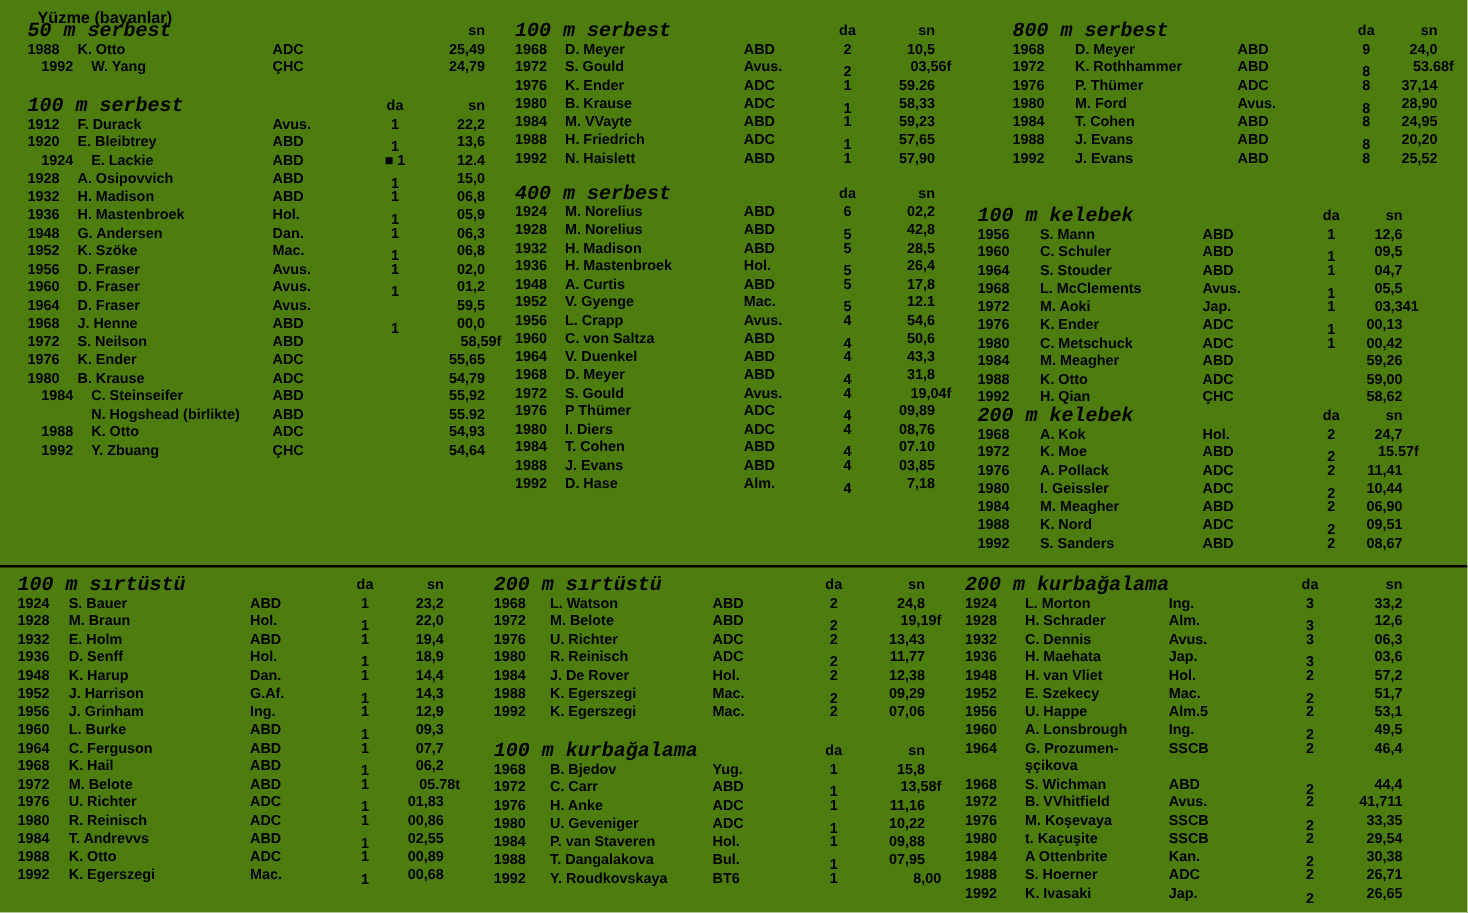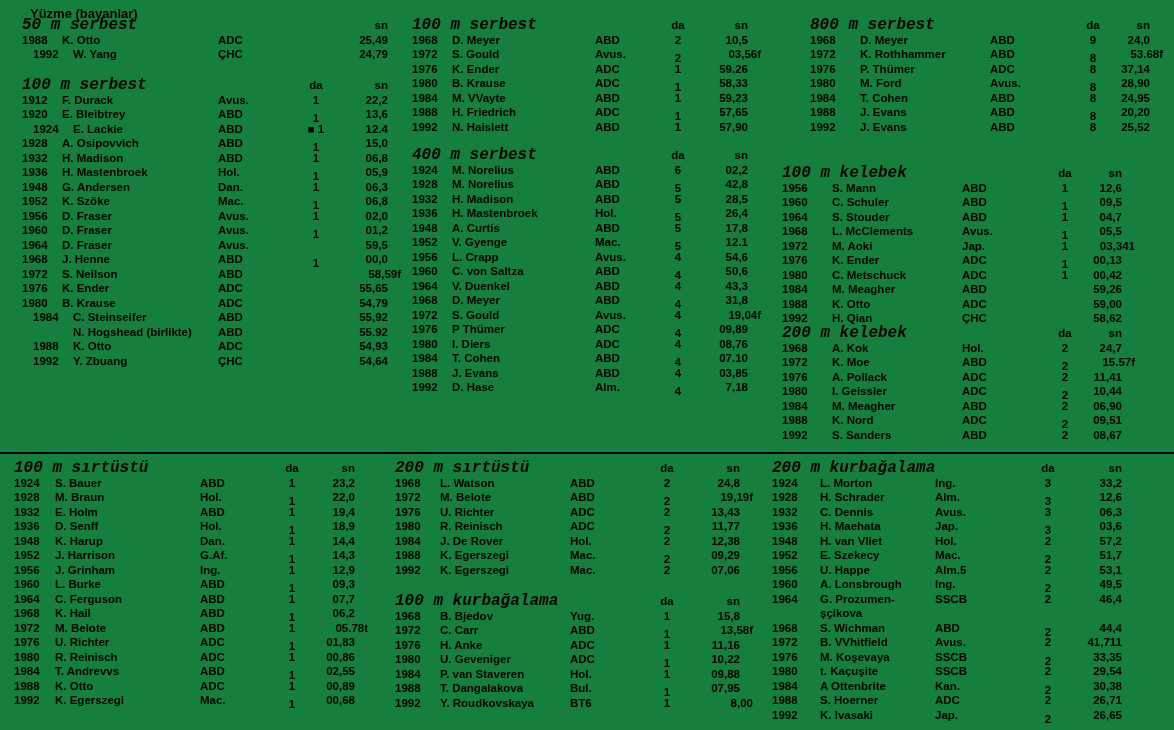--- a/index.html
+++ b/index.html
@@ -4,21 +4,21 @@
 <style>
   html, body {
     margin: 0; padding: 0;
     background: #ffffff;
     font-family: "Liberation Sans", sans-serif;
     color: #000000;
   }
   .page {
     position: relative;
     width: 1174px; height: 730px;
-    background: #15803d;
+    background: #4d7c0f;
     overflow: hidden;
   }
   .doc-title {
     position: absolute;
     left: 30px; top: 6px;
     font-size: 13px;
     font-weight: bold;
     white-space: nowrap;
   }
   .divider {

